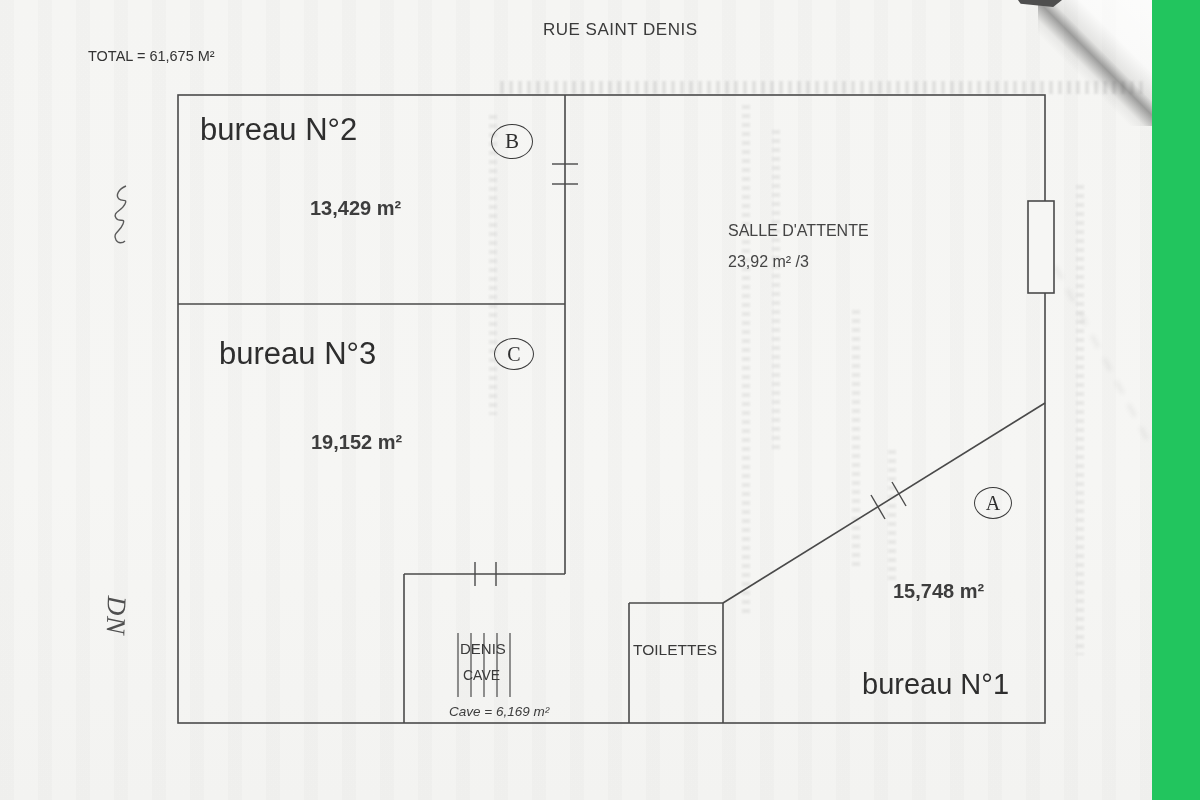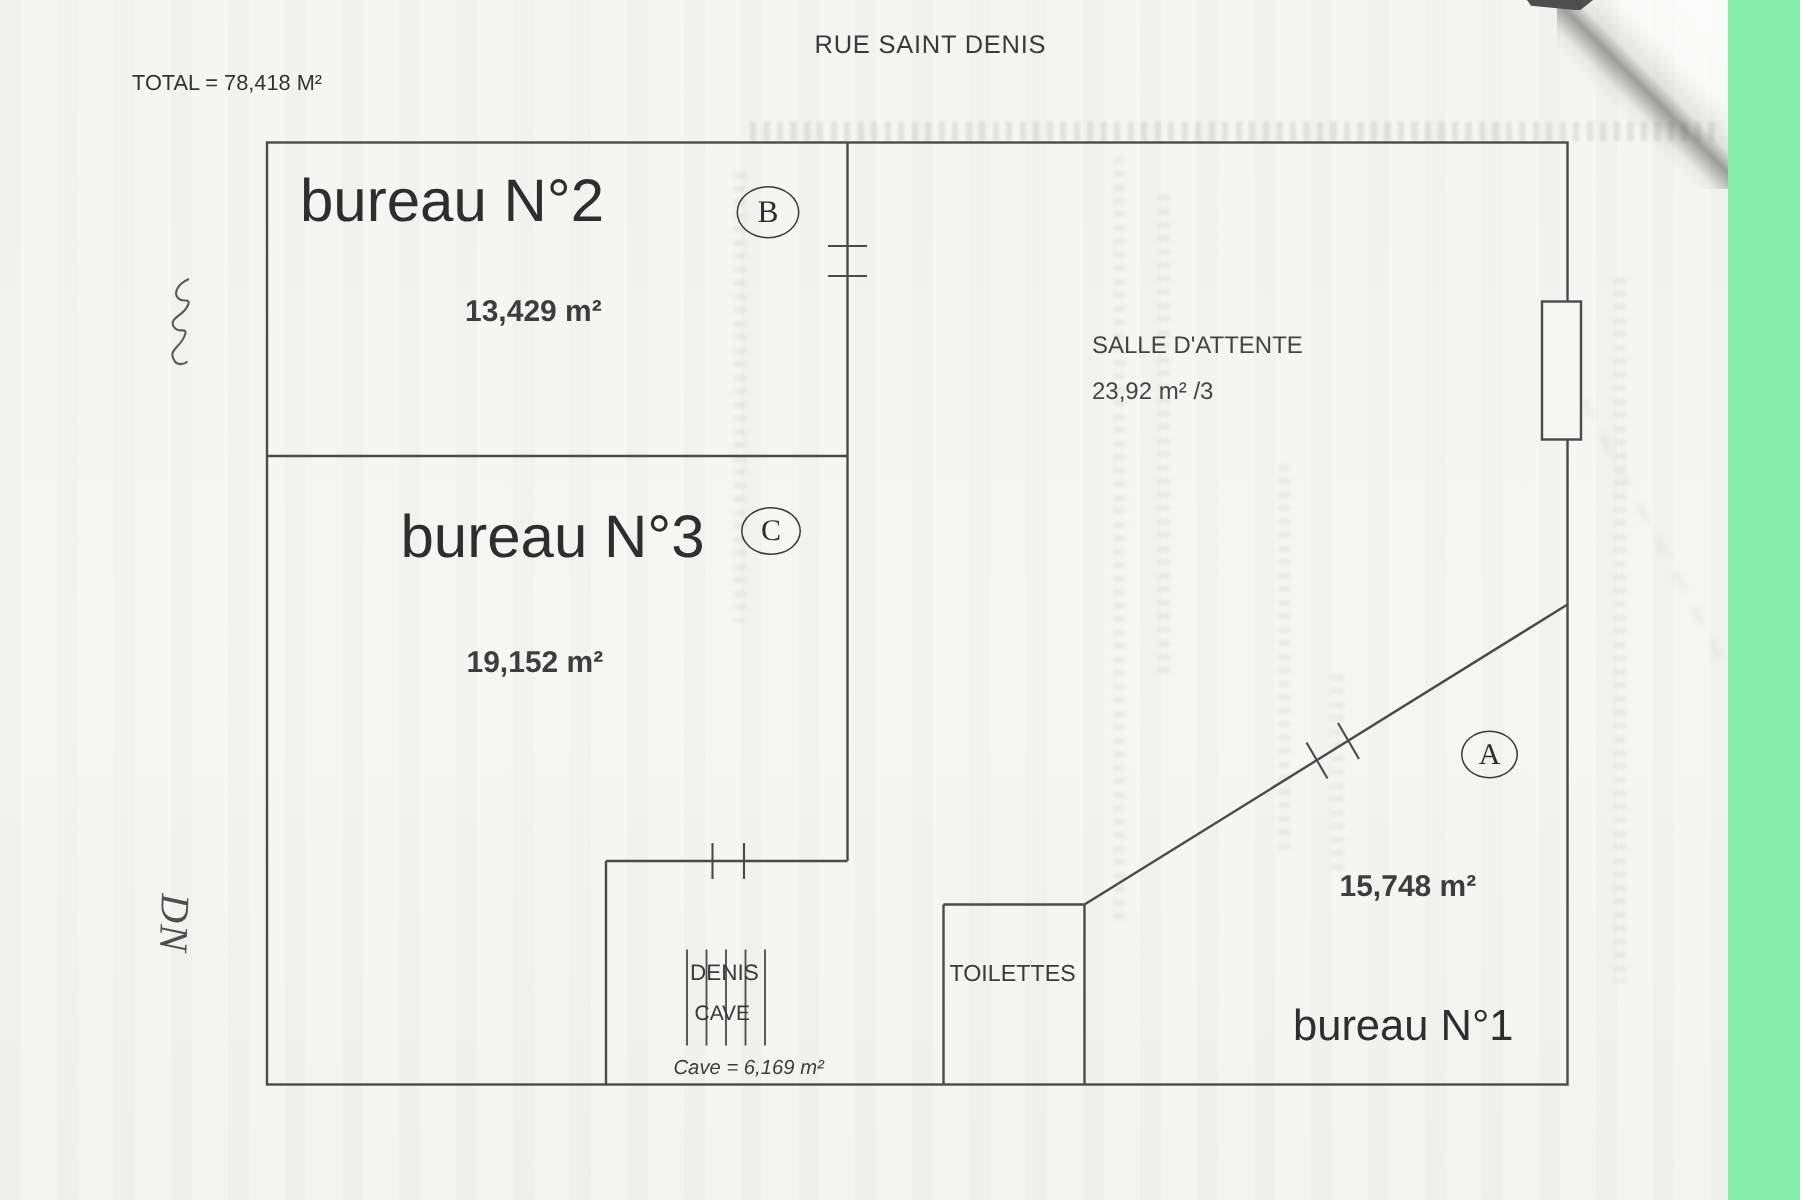--- a/index.html
+++ b/index.html
@@ -1,18 +1,18 @@
 <!DOCTYPE html>
 <html><head>
 <meta charset="utf-8">
 <style>
   html,body{margin:0;padding:0;}
   .stage{
     position:relative;width:1200px;height:800px;overflow:hidden;
-    background:#86efac;
+    background:#22c55e;
     font-family:"Liberation Sans", sans-serif;
     color:#3a3a3a;
   }
   .paper{
     position:absolute;left:0;top:0;width:1152px;height:800px;
     background:
       repeating-linear-gradient(to right, rgba(0,0,0,0.015) 0 14px, rgba(0,0,0,0) 14px 38px),
       linear-gradient(to bottom, #f5f5f3 0%, #f6f6f4 60%, #f3f3f1 100%);
   }
   .curl{
@@ -23,21 +23,21 @@
       rgba(70,70,70,0.50) 52%,
       rgba(150,150,150,0.18) 58%,
       rgba(255,255,255,0.55) 70%,
       rgba(255,255,255,0.75) 100%);
   }
   .curl-edge{
     position:absolute;left:1018px;top:0;width:44px;height:7px;background:#4e4e4e;
     clip-path:polygon(0 0,100% 0,80% 100%,6% 55%);
   }
   .label{position:absolute;white-space:nowrap;}
-  .room-title{font-size:40px;color:#2e2e2e;}
+  .room-title{font-size:31px;color:#2e2e2e;}
   .area{font-size:20px;color:#3d3d3d;font-weight:bold;}
   .small-area{font-size:13.5px;color:#3d3d3d;}
   .salle{font-size:16px;color:#444;}
   .header-line{font-size:14.5px;color:#333;}
   .doc-title{font-size:17px;color:#3a3a3a;letter-spacing:0.5px;}
   .letter-badge{
     position:absolute;border:1.6px solid #3a3a3a;border-radius:50%;
     display:flex;align-items:center;justify-content:center;
     font-family:"Liberation Serif", serif;font-size:21px;color:#2e2e2e;
     background:transparent;
@@ -120,27 +120,27 @@
       </g>
     </g>
 
     <path d="M126,186 c-7,3 -11,9 -7,13 c3,3 9,-1 6,5 c-3,7 -13,8 -9,14 c3,5 10,-1 7,6 c-3,8 -11,9 -7,16 c2,4 7,3 9,1" stroke="#5a5a5a" stroke-width="1.4" fill="none"></path>
   </svg>
 
   <div class="curl"></div>
   <div class="curl-edge"></div>
 
   <div class="label doc-title" style="left:543px;top:20px;">RUE SAINT DENIS</div>
-  <div class="label header-line" style="left:88px;top:48px;">TOTAL = 78,418 M²</div>
+  <div class="label header-line" style="left:88px;top:48px;">TOTAL = 61,675 M²</div>
 
   <div class="label room-title" style="left:200px;top:112px;">bureau N°2</div>
   <div class="label area" style="left:310px;top:197px;">13,429 m²</div>
   <div class="letter-badge" style="left:491px;top:124px;width:40px;height:33px;">B</div>
 
-  <div class="label room-title" style="left:219px;top:336px;margin-left:48px;">bureau N°3</div>
+  <div class="label room-title" style="left:219px;top:336px;">bureau N°3</div>
   <div class="label area" style="left:311px;top:431px;text-align:center;">19,152 m²</div>
   <div class="letter-badge" style="left:494px;top:338px;width:38px;height:30px;font-size:20px;">C</div>
 
   <div class="label salle" style="left:728px;top:222px;">SALLE D'ATTENTE</div>
   <div class="label salle" style="left:728px;top:253px;">23,92 m² /3</div>
 
   <div class="label area" style="left:893px;top:580px;">15,748 m²</div>
   <div class="label room-title" style="left:862px;top:668px;font-size:29px;">bureau N°1</div>
   <div class="letter-badge" style="left:974px;top:487px;width:36px;height:30px;font-size:20px;">A</div>
 

